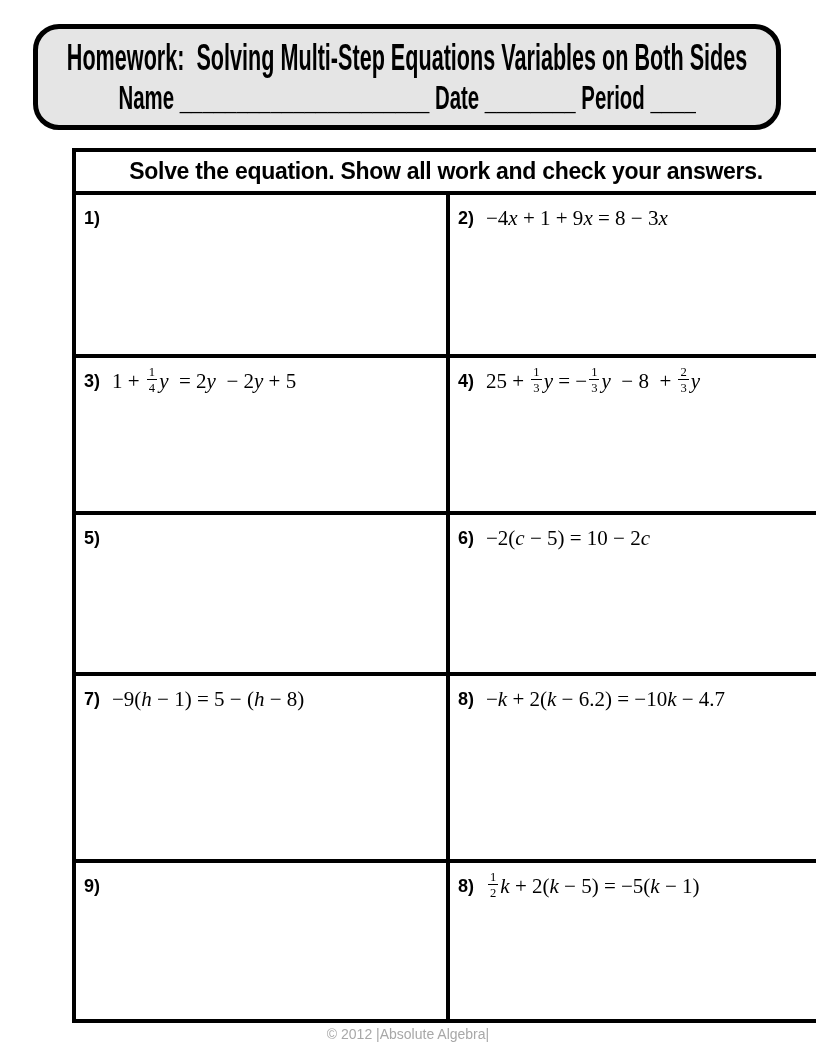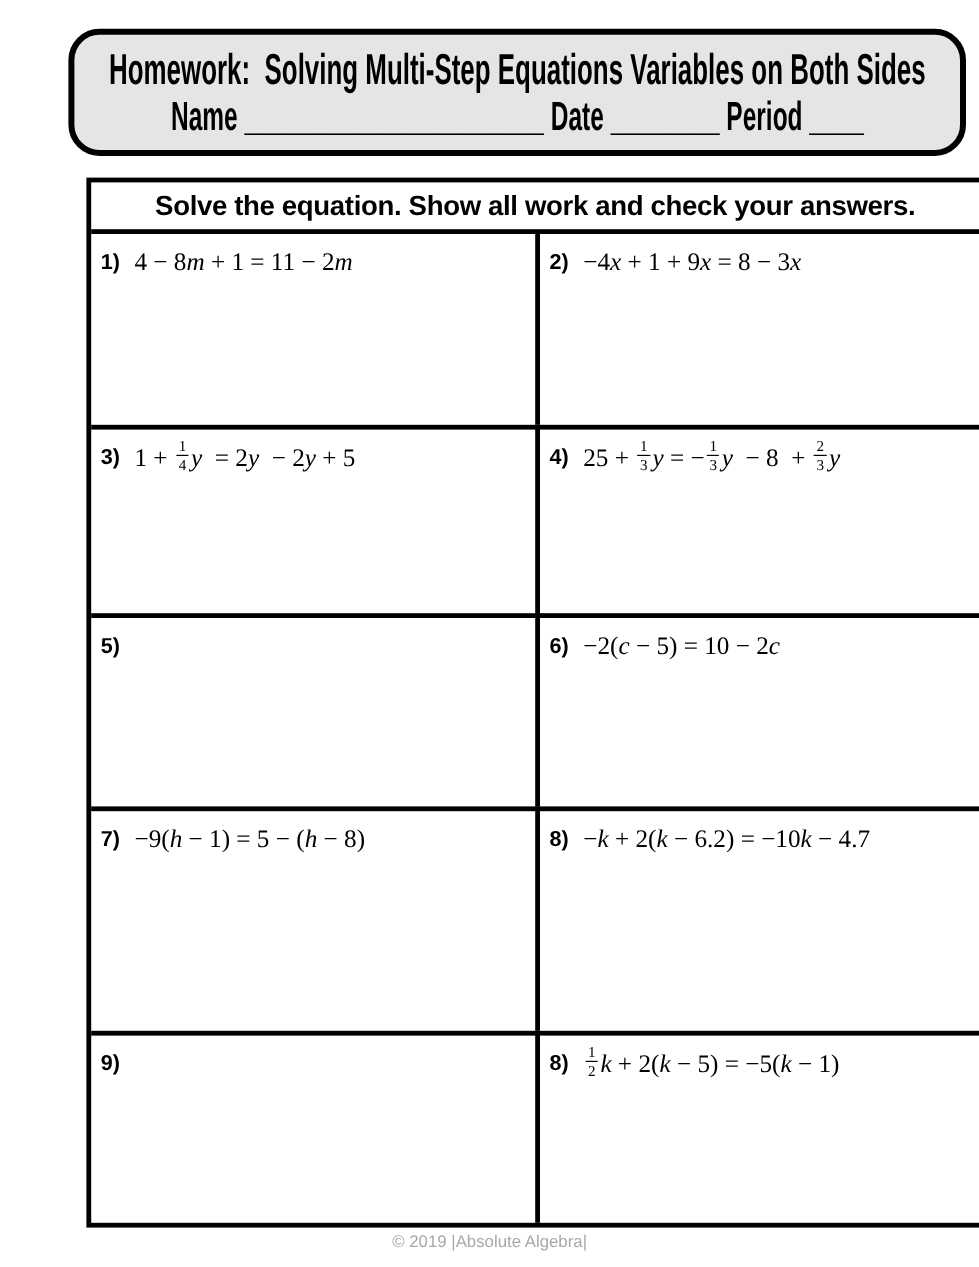--- a/index.html
+++ b/index.html
@@ -8,21 +8,20 @@
     margin:0 auto;font-family:"Liberation Sans",sans-serif;color:#000;
     overflow:hidden;
   }
   
   .header-box{
     position:absolute;left:33px;top:24px;width:748px;height:106px;
     background:#e5e5e5;border:5px solid #000;border-radius:26px;
     box-sizing:border-box;
     display:flex;flex-direction:column;justify-content:center;align-items:center;
     gap:2px;
-    margin-left:24px;
   }
   .title-line{
     display:inline-block;white-space:pre;
     font-weight:bold;font-size:36px;line-height:1.1;
     transform:scaleX(0.60);transform-origin:center;
   }
   .name-line{
     display:inline-block;white-space:pre;
     font-weight:bold;font-size:34px;line-height:1.1;
     transform:scaleX(0.60);transform-origin:center;
@@ -83,21 +82,20 @@
     <span class="name-line"><span>Name </span><span>______________________</span><span> Date </span><span>________</span><span> Period </span><span>____</span></span>
   </div>
 
   <div class="worksheet">
     <div class="instruction-bar">Solve the equation. Show all work and check your answers.</div>
 
     <div class="grid">
 
       <div class="cell col1 r1">
         <span class="pnum">1)</span>
-        <span class="peq">4 − 8<i>m</i> + 1 = 11 − 2<i>m</i></span>
       </div>
       <div class="cell col2 r1">
         <span class="pnum">2)</span>
         <span class="peq">−4<i>x</i> + 1 + 9<i>x</i> = 8 − 3<i>x</i></span>
       </div>
 
       <div class="cell col1 rnext">
         <span class="pnum">3)</span>
         <span class="peq">1 + <span class="frac"><span class="fnum">1</span><span class="fden">4</span></span><i>y</i>  = 2<i>y</i>  − 2<i>y</i> + 5</span>
       </div>
@@ -127,15 +125,15 @@
         <span class="pnum">9)</span>
       </div>
       <div class="cell col2 rnext">
         <span class="pnum">8)</span>
         <span class="peq"><span class="frac"><span class="fnum">1</span><span class="fden">2</span></span><i>k</i> + 2(<i>k</i> − 5) = −5(<i>k</i> − 1)</span>
       </div>
 
     </div>
   </div>
 
-  <div class="footer">© 2019 |Absolute Algebra|</div>
+  <div class="footer">© 2012 |Absolute Algebra|</div>
 
 </div>
 
 </body></html>

